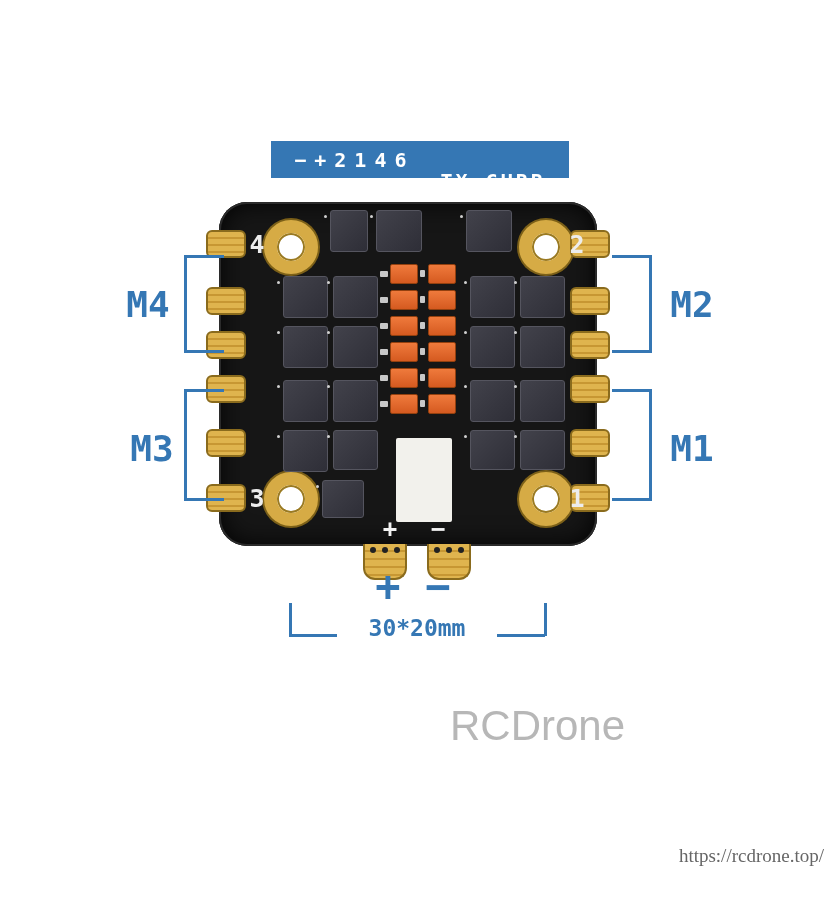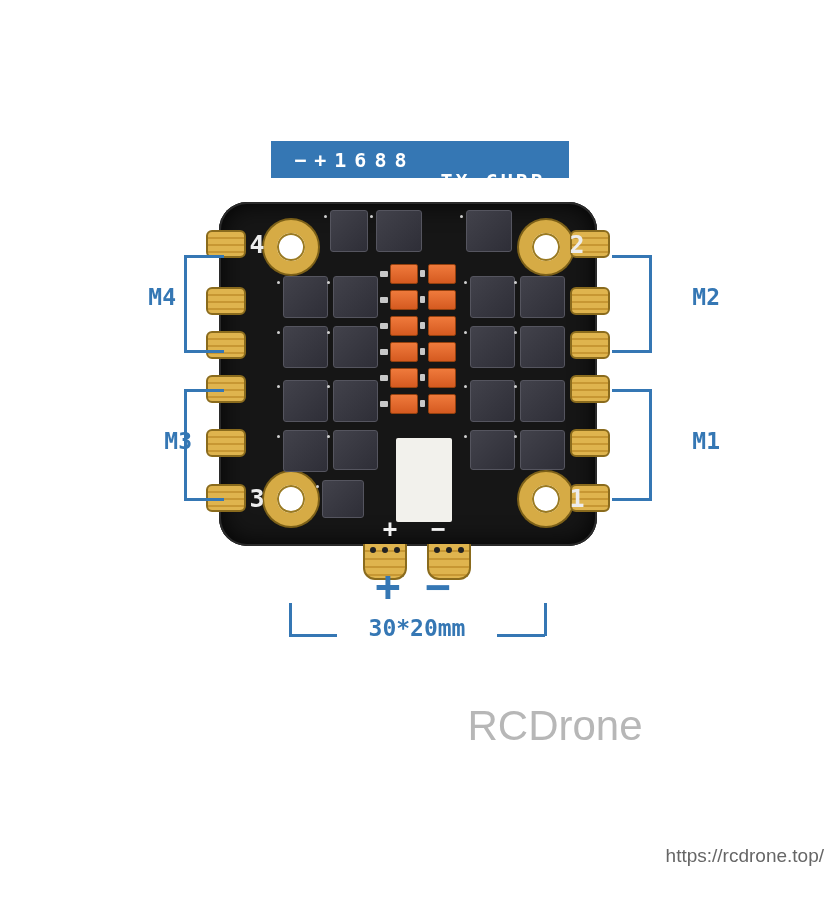--- a/index.html
+++ b/index.html
@@ -47,40 +47,40 @@
     background:repeating-linear-gradient(180deg,#dfb44e 0 6px,#c79733 6px 8px);
     border:2px solid #8a6b1d; border-top:none; border-radius:0 0 12px 12px;
     display:flex; justify-content:center; gap:6px; padding-top:3px; }
   .tab .hole-dot { width:6px; height:6px; background:#222; border-radius:50%; }
 
   .batt-sign { position:absolute; width:44px; height:40px; color:var(--blue,#3577b4);
     font-size:42px; font-weight:bold; text-align:center; line-height:40px; }
 
   .blue-line { position:absolute; background:var(--blue,#3577b4); }
 
-  .mlabel { position:absolute; width:56px; text-align:right; color:var(--blue,#3577b4);
-    font-size:23px; font-weight:bold; }
+  .mlabel { position:absolute; width:56px; text-align:center; color:var(--blue,#3577b4);
+    font-size:36px; font-weight:bold; }
 
   .dim-text { position:absolute; left:337px; top:615px; width:160px; text-align:center;
     color:var(--blue,#3577b4); font-size:23px; font-weight:bold; }
 
-  .watermark { position:absolute; left:450px; top:702px; width:210px; text-align:center;
+  .watermark { position:absolute; left:450px; top:702px; width:210px; 
     color:var(--watermark_gray,#b7b7b7); font-size:42px;
     font-family:"Liberation Sans", sans-serif; }
 
   .site-url { position:absolute; right:12px; top:845px; color:var(--url_gray,#666);
-    font-size:19px; font-family:Liberation Sans, sans-serif; }
+    font-size:19px; font-family:Liberation Serif, serif; }
 </style>
 </head>
 <body>
 
 <div class="canvas">
 
   <div class="top-label">
-    <span class="pins">−+1688</span>
+    <span class="pins">−+2146</span>
     <span class="conn">TX CURR</span>
   </div>
 
   <div class="pcb">
 
     <div class="hole" style="left:45px;top:18px"></div>
     <div class="hole" style="left:300px;top:18px"></div>
     <div class="hole" style="left:45px;top:270px"></div>
     <div class="hole" style="left:300px;top:270px"></div>
 
@@ -176,21 +176,21 @@
   <div class="batt-sign" style="left:416px;top:567px">−</div>
 
   <div class="blue-line" style="left:184px;top:255px;width:40px;height:3px"></div>
   <div class="blue-line" style="left:184px;top:255px;width:3px;height:98px"></div>
   <div class="blue-line" style="left:184px;top:350px;width:40px;height:3px"></div>
   <div class="mlabel" style="left:120px;top:284px">M4</div>
 
   <div class="blue-line" style="left:184px;top:389px;width:40px;height:3px"></div>
   <div class="blue-line" style="left:184px;top:389px;width:3px;height:112px"></div>
   <div class="blue-line" style="left:184px;top:498px;width:40px;height:3px"></div>
-  <div class="mlabel" style="left:136px;top:428px">M3</div>
+  <div class="mlabel" style="left:124px;top:428px">M3</div>
 
   <div class="blue-line" style="left:612px;top:255px;width:40px;height:3px"></div>
   <div class="blue-line" style="left:649px;top:255px;width:3px;height:98px"></div>
   <div class="blue-line" style="left:612px;top:350px;width:40px;height:3px"></div>
   <div class="mlabel" style="left:664px;top:284px">M2</div>
 
   <div class="blue-line" style="left:612px;top:389px;width:40px;height:3px"></div>
   <div class="blue-line" style="left:649px;top:389px;width:3px;height:112px"></div>
   <div class="blue-line" style="left:612px;top:498px;width:40px;height:3px"></div>
   <div class="mlabel" style="left:664px;top:428px">M1</div>

